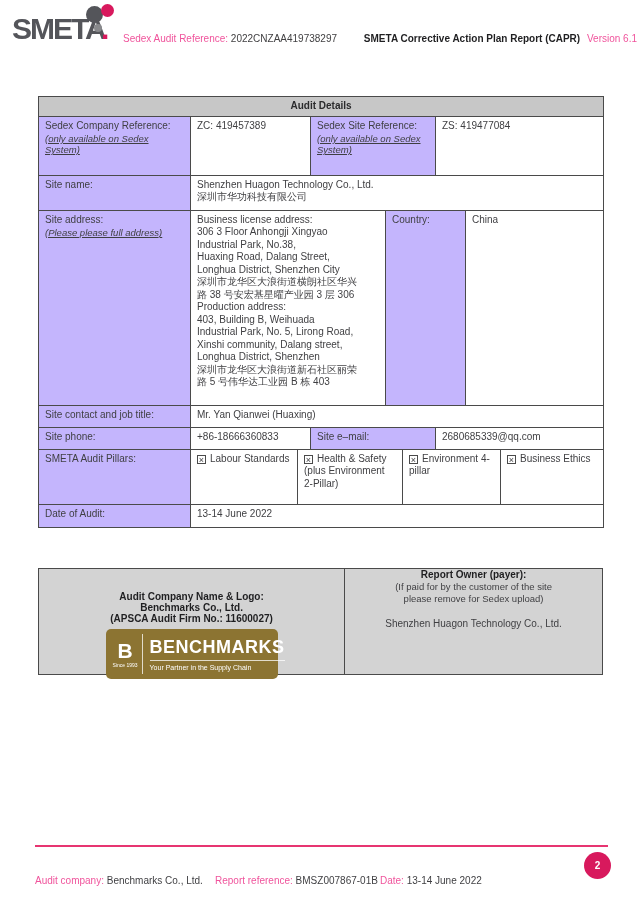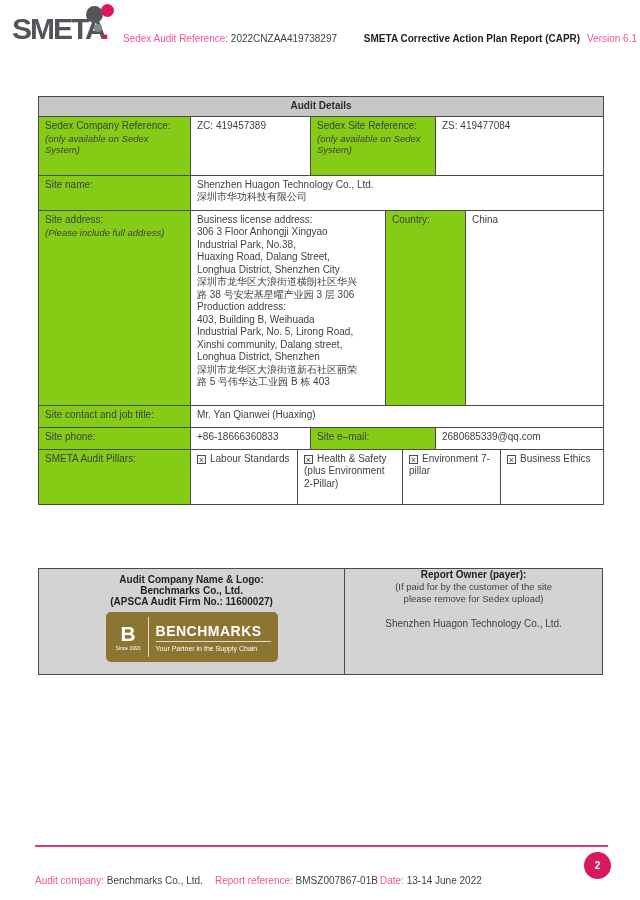--- a/index.html
+++ b/index.html
@@ -19,43 +19,43 @@
   .header-line { position:absolute; left:123px; top:33px; font-size:10px; white-space:nowrap; }
   .hl-label { color:#f0549c; }
   .hl-value { color:#414042; margin-right:24px; }
   .hl-title { color:#1f1f21; font-weight:bold; }
   .hl-version { color:#f0549c; margin-left:4px; }
 
   
   table.audit { position:absolute; left:38px; top:96px; width:565px; border-collapse:collapse; table-layout:fixed; font-size:10px; }
   table.audit td { border:1px solid #4a4a4a; padding:3px 6px; vertical-align:top; line-height:1.25; }
   td.title-cell { background:#c7c7c7; text-align:center; font-weight:bold; padding:2px; color:#2b2b2d; }
-  td.lbl { background:#84cc16; }
-  .note { font-style:italic; font-size:9.5px; line-height:1.2; margin-top:1px; }
+  td.lbl { background:#c4b5fd; }
+  .note { font-style:italic; font-size:9.5px; line-height:1.2; margin-top:1px;text-decoration:underline; }
   .prelines { white-space:pre-line; line-height:1.32; }
   .r-title{height:17px} .r-refs{height:59px} .r-bn{height:33px} .r-sn{height:35px}
   .r-addr{height:195px} .r-contact{height:22px} .r-phone{height:22px} .r-pill{height:55px} .r-date{height:23px}
   .cb { display:inline-block; width:9px; height:9px; border:1px solid #4a4a4a; font-size:9px; line-height:8px; text-align:center; vertical-align:-1px; margin-right:4px; color:#3f3f42; }
 
   
   .boxes { position:absolute; left:38px; top:568px; width:565px; height:107px; display:flex; }
   .box { border:1px solid #4a4a4a; background:#d3d3d3; text-align:center; }
-  .box-left { width:337px; padding-top:5px; }
+  .box-left { width:337px; padding-top:22px; }
   .box-right { width:284px; margin-left:-1px; }
   .box-title { font-weight:bold; font-size:10px; color:#1f1f21; }
   .box-line { font-weight:bold; font-size:10px; color:#1f1f21; }
   .box-note { font-size:9.5px; white-space:pre-line; line-height:1.3; margin-top:1px; }
   .box-value { font-size:10px; margin-top:12px; }
 
   .bm-logo { width:172px; height:50px; background:#8c7432; border-radius:5px; margin:5px auto 0; display:flex; align-items:stretch; padding:5px 7px; color:#ffffff; }
   .bm-left { width:36px; display:flex; flex-direction:column; justify-content:center; align-items:center; border-right:1px solid rgba(255,255,255,.75); padding-right:4px; }
   .bm-mono { font-size:21px; font-weight:bold; line-height:19px; }
   .bm-since { font-size:5px; margin-top:2px; white-space:nowrap; }
   .bm-right { flex:1; display:flex; flex-direction:column; justify-content:center; padding-left:7px; text-align:left; }
-  .bm-name { font-size:14px; font-weight:bold; letter-spacing:.5px; border-bottom:1px solid rgba(255,255,255,.75); padding-bottom:2px; }
+  .bm-name { font-size:18px; font-weight:bold; letter-spacing:.5px; border-bottom:1px solid rgba(255,255,255,.75); padding-bottom:2px; }
   .bm-tag { font-size:7px; margin-top:3px; }
 
   
   .footer-line { position:absolute; left:35px; top:845px; width:573px; height:2px; background:#e73571; }
   .footer-text { position:absolute; top:859px; left:0; width:640px; height:30px; font-size:10px; }
   .fseg { position:absolute; top:16px; white-space:nowrap; }
   .f1 { left:35px; } .f2 { left:215px; } .f3 { left:380px; }
   .f-label { color:#f0549c; }
   .f-value { color:#3f3f42; }
   .f-site { position:absolute; left:487px; top:12px; color:#d8195d; font-weight:bold; font-size:13px; white-space:nowrap;margin-top:40px; }
@@ -111,21 +111,21 @@
     <tr class="r-sn">
       <td class="lbl">Site name:</td>
       <td colspan="8">
         <div>Shenzhen Huagon Technology Co., Ltd.</div>
         <div>深圳市华功科技有限公司</div>
       </td>
     </tr>
     <tr class="r-addr">
       <td class="lbl">
         <span>Site address:</span>
-        <div class="note">(Please include full address)</div>
+        <div class="note">(Please please full address)</div>
       </td>
       <td colspan="3" class="prelines">Business license address:
 306 3 Floor Anhongji Xingyao
 Industrial Park, No.38,
 Huaxing Road, Dalang Street,
 Longhua District, Shenzhen City
 深圳市龙华区大浪街道横朗社区华兴
 路 38 号安宏基星曜产业园 3 层 306
 Production address:
 403, Building B, Weihuada
@@ -149,25 +149,29 @@
     </tr>
     <tr class="r-pill">
       <td class="lbl">SMETA Audit Pillars:</td>
       <td>
         <span class="cb">×</span><span>Labour Standards</span>
       </td>
       <td colspan="3">
         <span class="cb">×</span><span>Health &amp; Safety (plus Environment 2-Pillar)</span>
       </td>
       <td colspan="3">
-        <span class="cb">×</span><span>Environment 7-pillar</span>
+        <span class="cb">×</span><span>Environment 4-pillar</span>
       </td>
       <td>
         <span class="cb">×</span><span>Business Ethics</span>
       </td>
+    </tr>
+    <tr class="r-date">
+      <td class="lbl">Date of Audit:</td>
+      <td colspan="8">13-14 June 2022</td>
     </tr>
   </tbody>
     </table>
 
   <div class="boxes">
     <div class="box box-left">
       <div class="box-title">Audit Company Name &amp; Logo:</div>
       <div class="box-line">Benchmarks Co., Ltd.</div>
       <div class="box-line">(APSCA Audit Firm No.: 11600027)</div>
       <div class="bm-logo">

